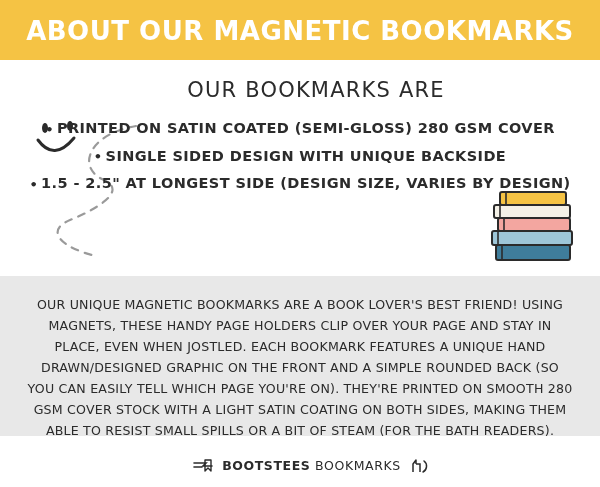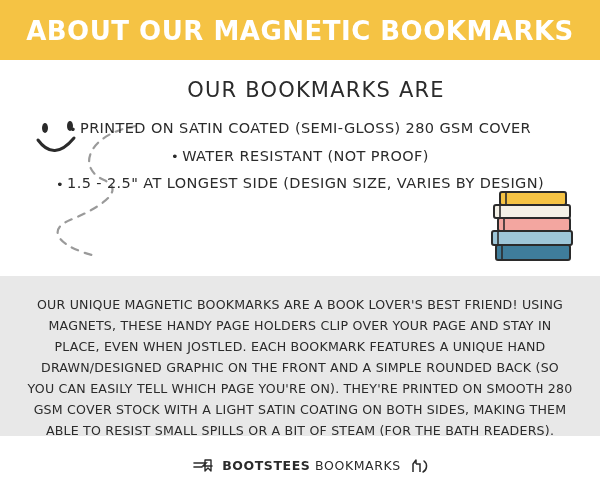--- a/index.html
+++ b/index.html
@@ -64,20 +64,21 @@
     color: #2b2b2b;
     letter-spacing: 1.2px;
     text-transform: uppercase;
   }
   .bullets {
     position: absolute;
     top: 60px;
     left: 0;
     width: 600px;
     text-align: center;
+    font-weight: bold;
   }
   .bullet {
     font-family: "DejaVu Sans", sans-serif;
     font-size: 14.5px;
     color: #2b2b2b;
     letter-spacing: 0.4px;
     margin: 0 0 11px 0;
     text-transform: uppercase;
     white-space: nowrap;
   }
@@ -180,21 +181,21 @@
     </svg>
 
     <svg class="dashed-path" viewBox="0 0 150 155">
       <path d="M118 10 C70 18, 58 52, 86 64 C112 76, 72 96, 52 104 C26 115, 44 132, 78 140" stroke="#9a9a9a" stroke-width="2.2" fill="none" stroke-linecap="round" stroke-dasharray="7 7"></path>
     </svg>
 
     <div class="subhead">Our Bookmarks Are</div>
 
     <div class="bullets">
       <div class="bullet"><span class="dot">•</span><span>Printed on satin coated (semi-gloss) 280 GSM cover</span></div>
-      <div class="bullet"><span class="dot">•</span><span>Water resistant (not proof)</span></div>
+      <div class="bullet"><span class="dot">•</span><span>Single sided design with unique backside</span></div>
       <div class="bullet"><span class="dot">•</span><span>1.5 - 2.5" at longest side (design size, varies by design)</span></div>
     </div>
 
     <svg class="books" viewBox="0 0 110 90">
 
       <rect x="20" y="8" width="66" height="13" rx="2" fill="#f5c344" stroke="#2b2b2b" stroke-width="2"></rect>
       <line x1="26" y1="8" x2="26" y2="21" stroke="#2b2b2b" stroke-width="1.6"></line>
 
       <rect x="14" y="21" width="76" height="13" rx="2" fill="#f4f1e7" stroke="#2b2b2b" stroke-width="2"></rect>
       <line x1="20" y1="21" x2="20" y2="34" stroke="#2b2b2b" stroke-width="1.6"></line>

